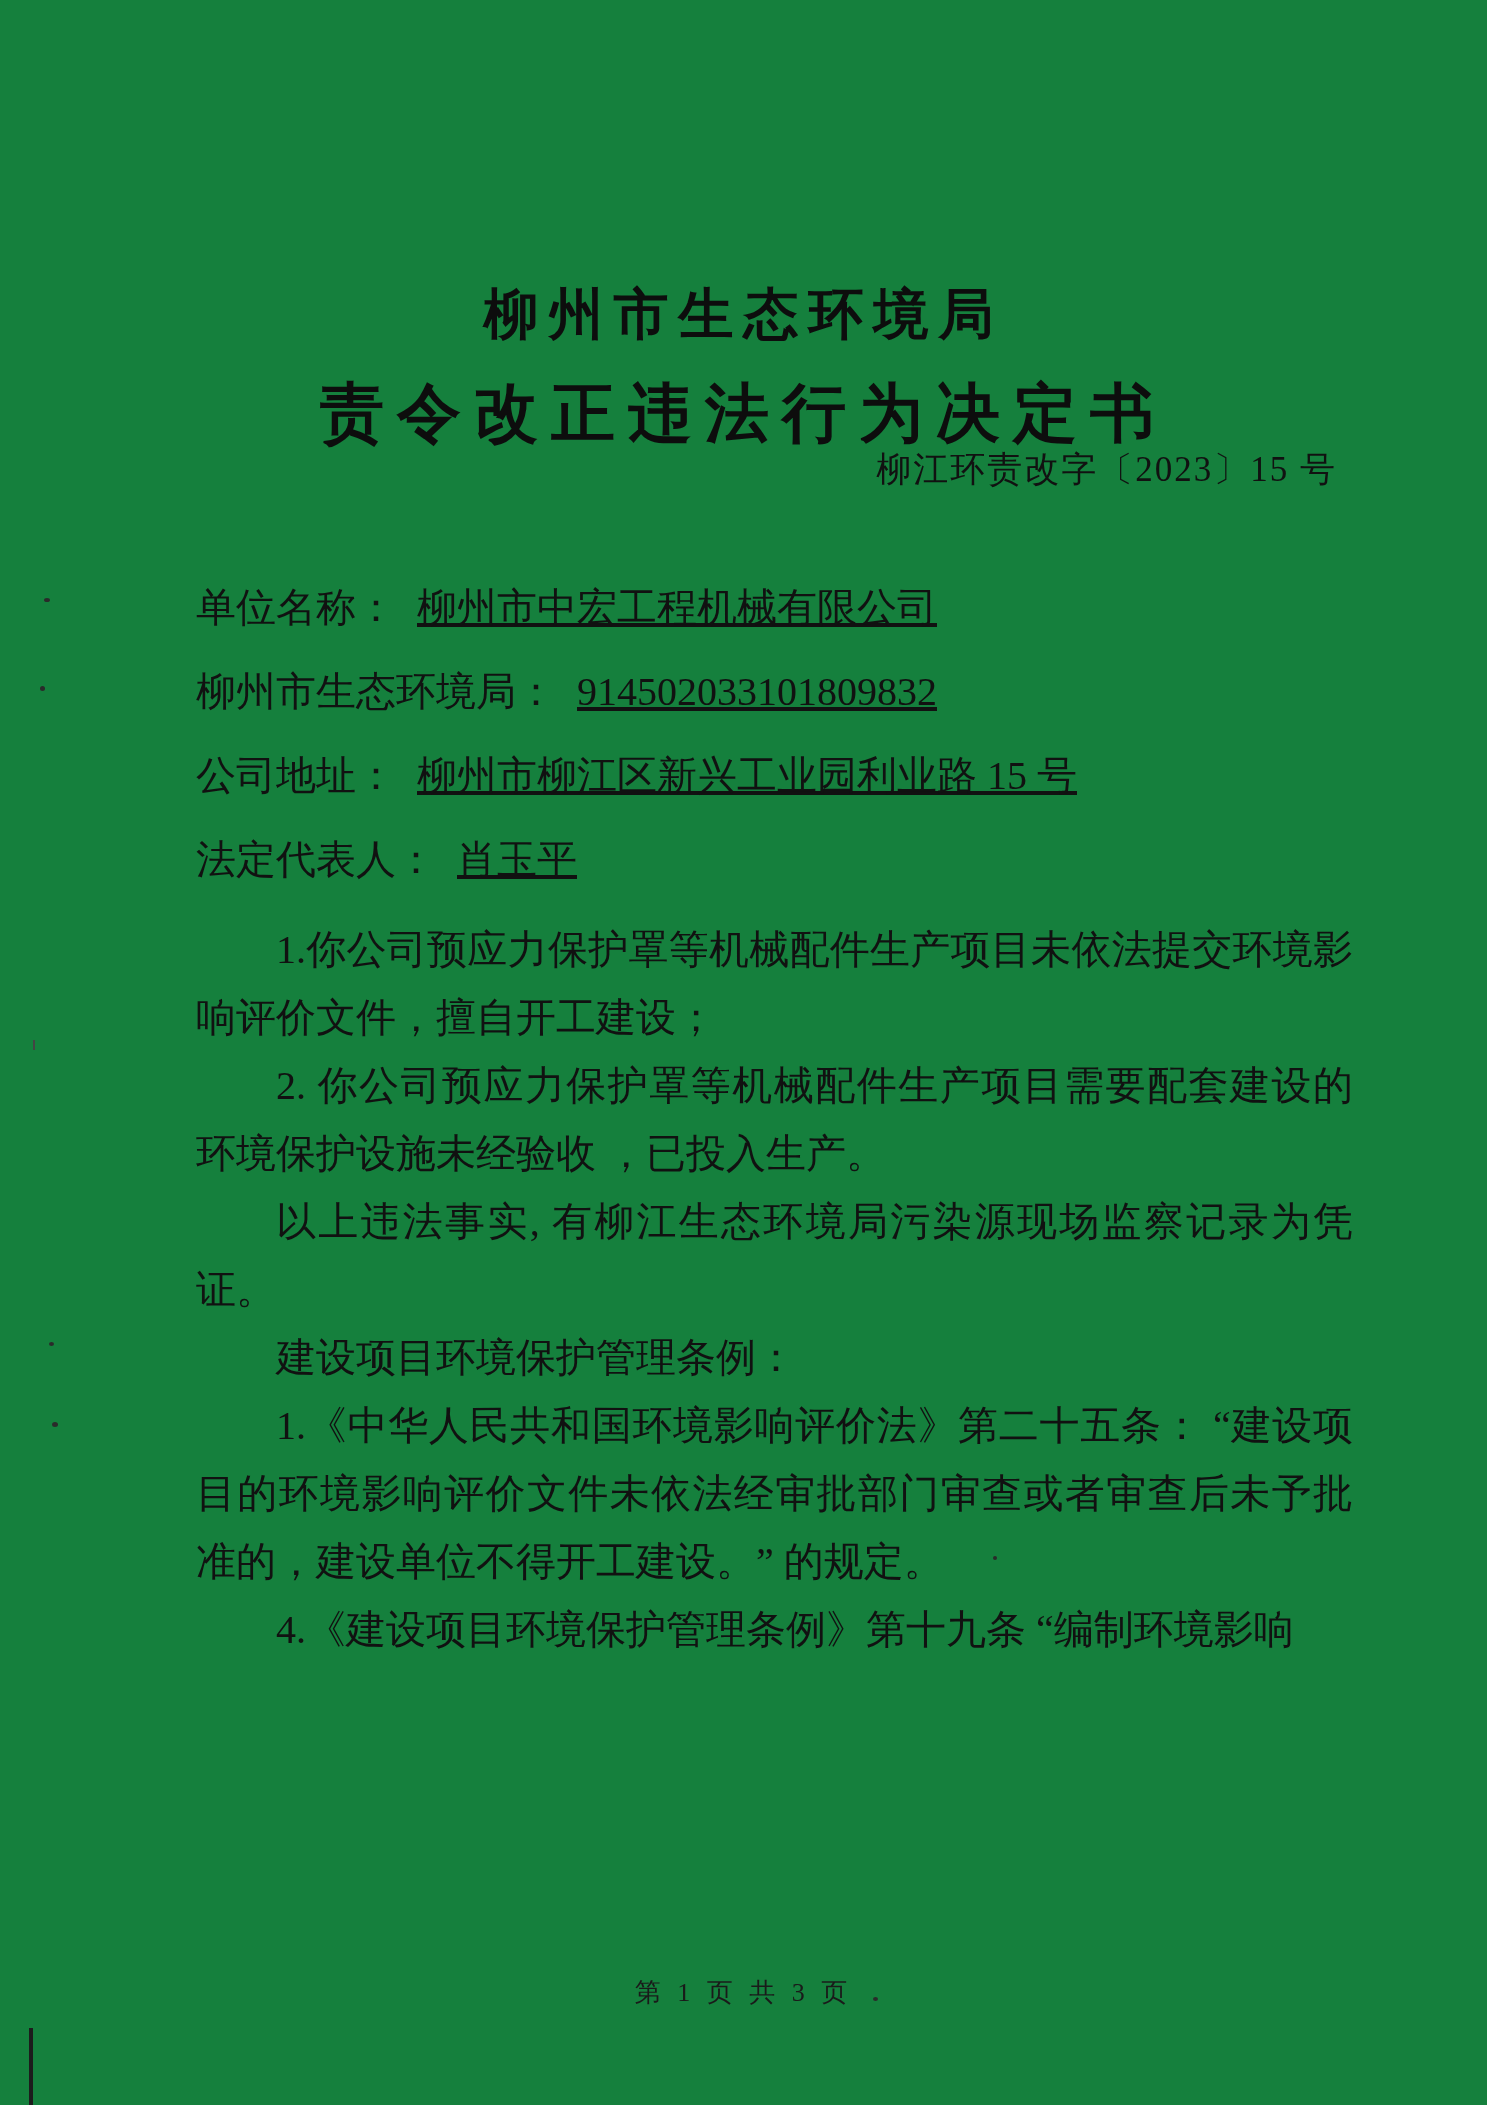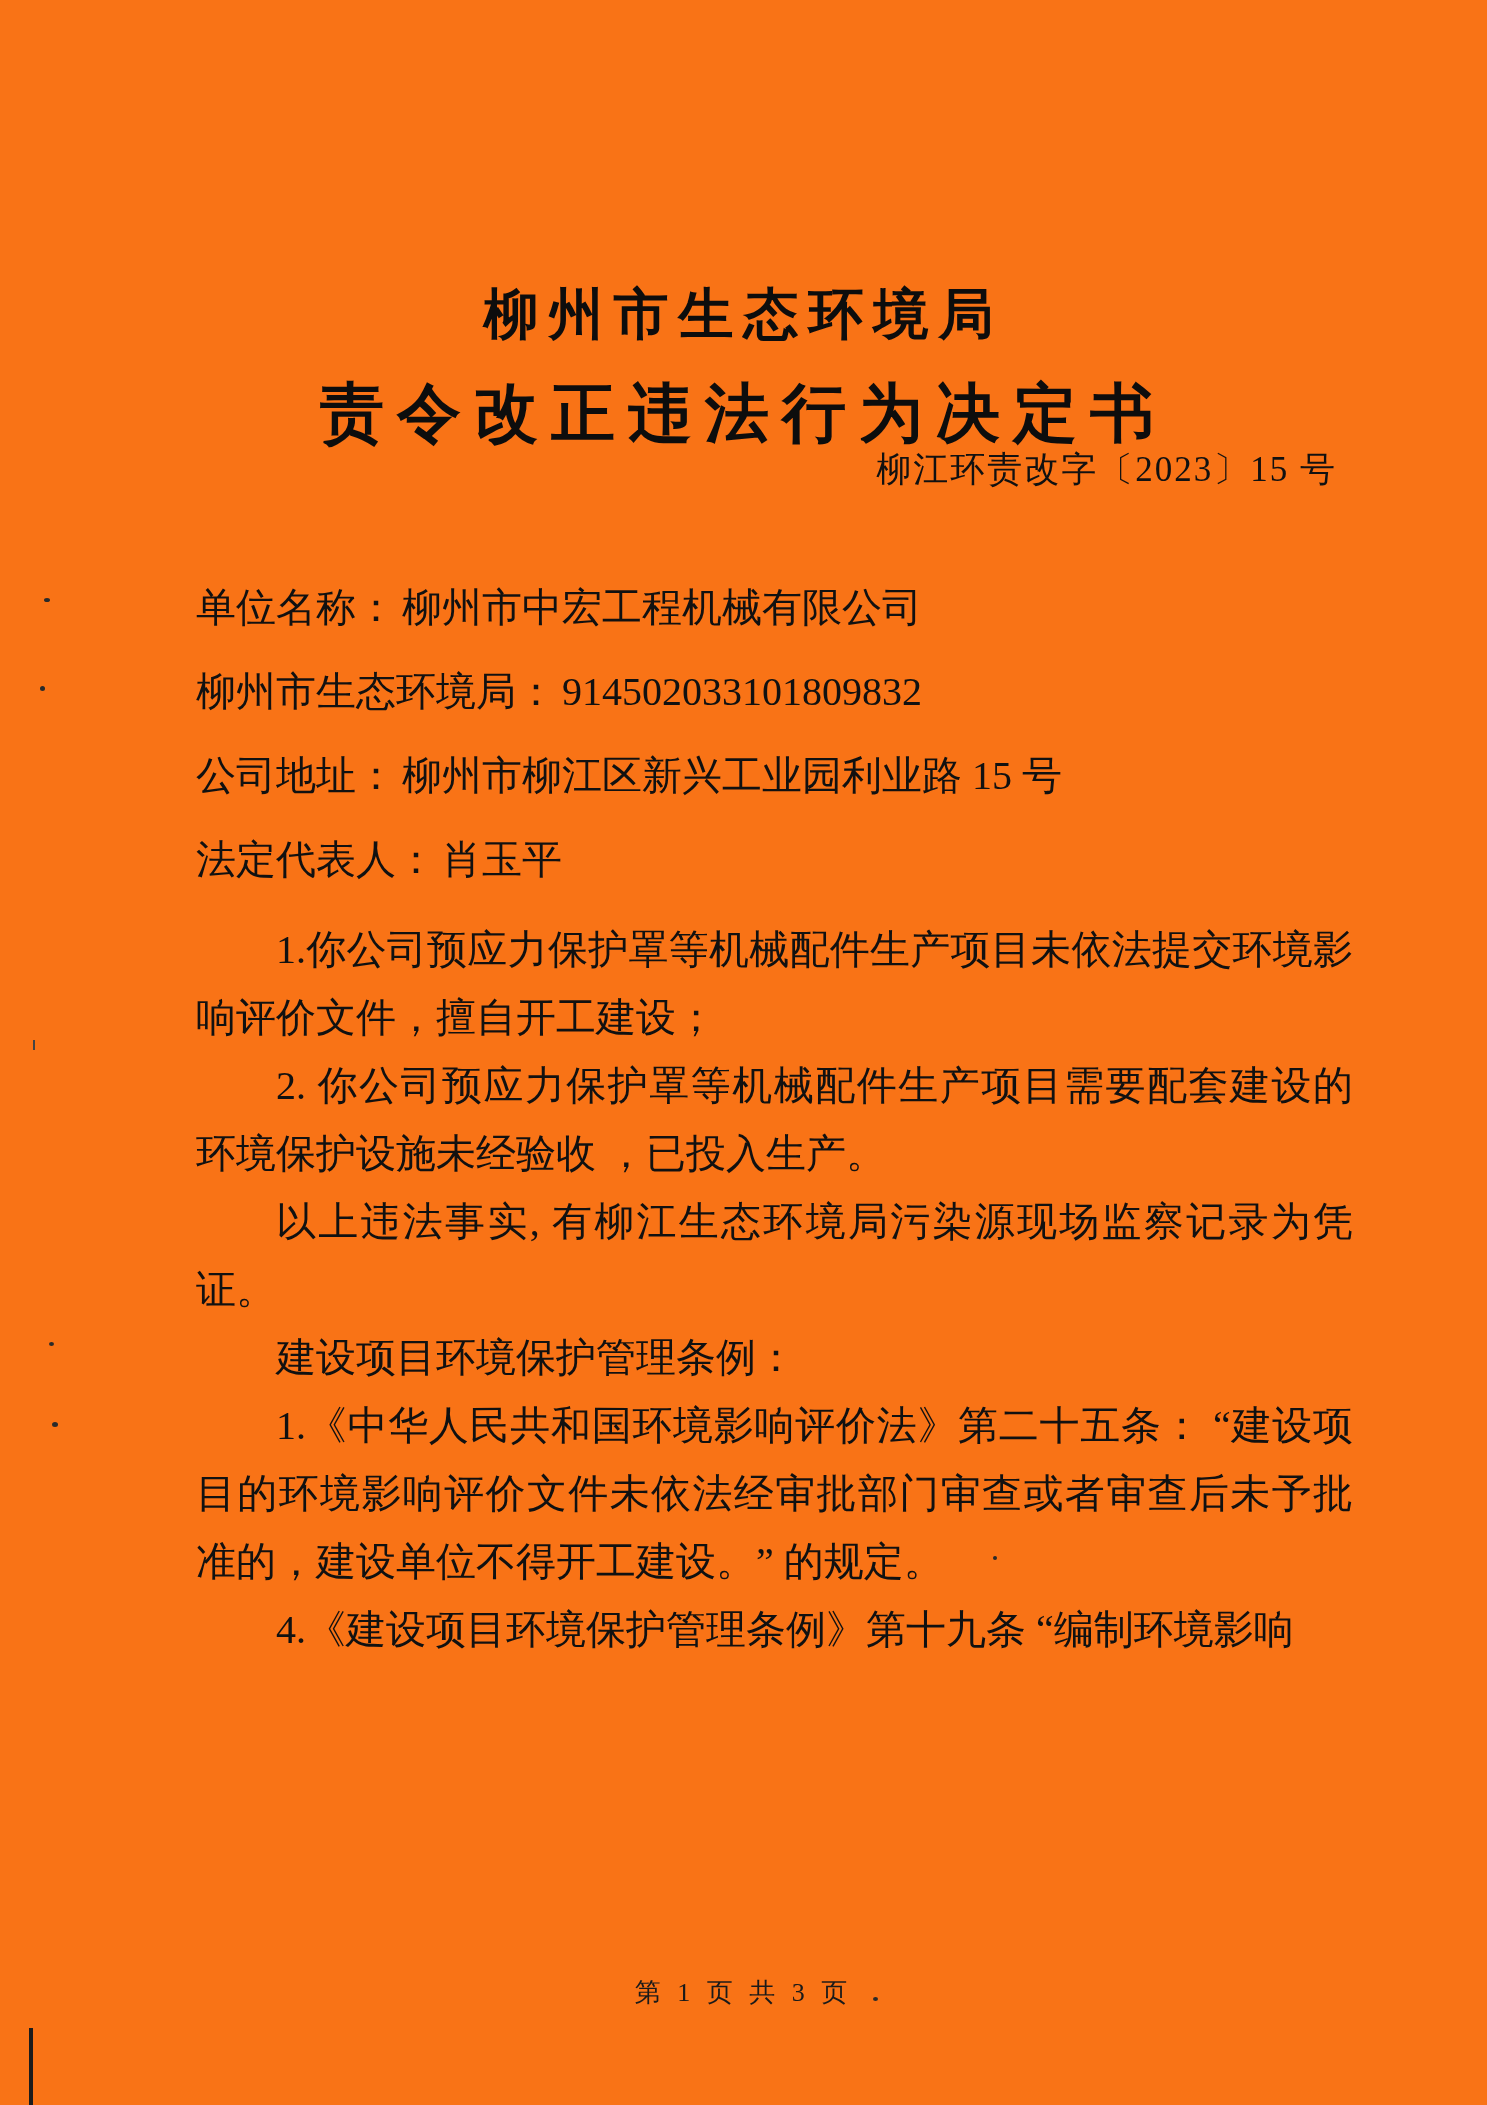--- a/index.html
+++ b/index.html
@@ -4,21 +4,21 @@
 <style>
   html, body {
     margin: 0;
     padding: 0;
     background: #e8e8e8;
   }
   .page {
     position: relative;
     width: 1487px;
     height: 2105px;
-    background: #f97316;
+    background: #15803d;
     overflow: hidden;
     color: #111111;
     font-family: "Liberation Serif", "DejaVu Serif", serif;
   }
   
   .title {
     position: absolute;
     left: 0;
     width: 100%;
     text-align: center;
@@ -51,21 +51,22 @@
     top: 566px;
     left: 196px;
     width: 1160px;
     font-size: 40px;
     line-height: 84px;
   }
   .recipient .field {
     white-space: nowrap;
   }
   .recipient .value {
-    margin-left: 6px;
+    margin-left: 21px;
+    text-decoration: underline;
   }
   
   .body-text {
     position: absolute;
     top: 916px;
     left: 196px;
     width: 1157px;
     font-size: 40px;
     line-height: 68px;
     text-align: justify;

